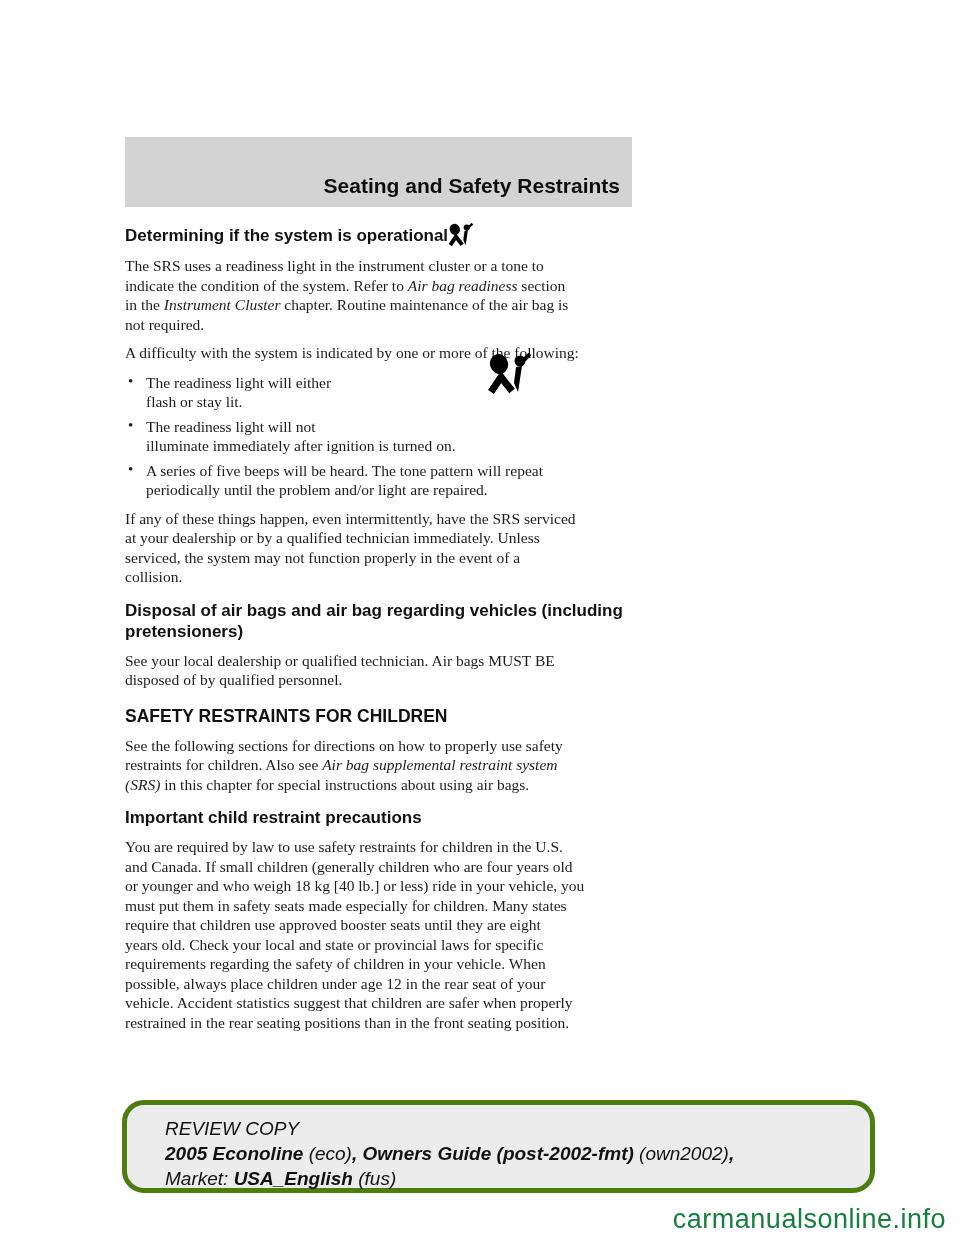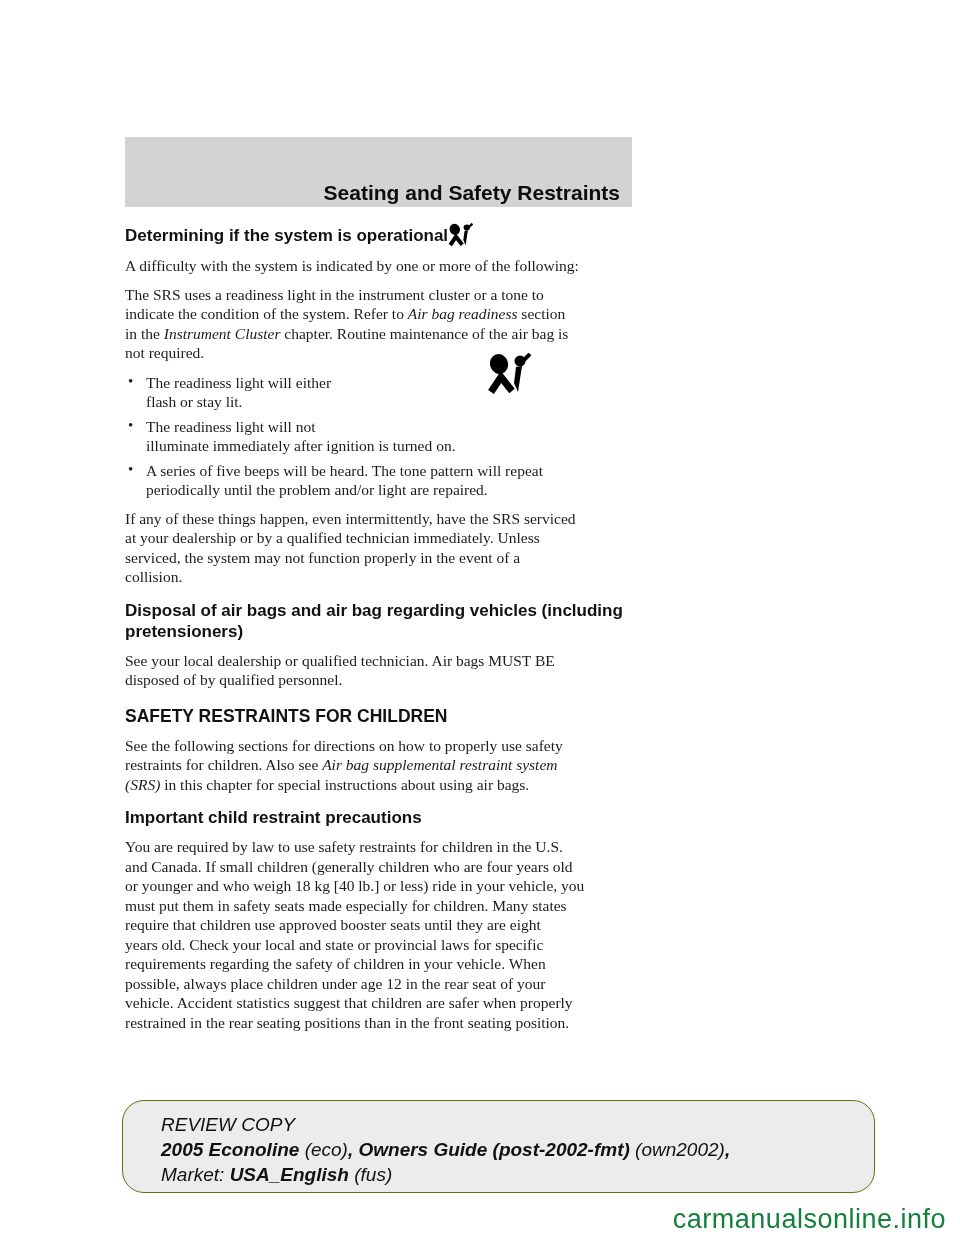--- a/index.html
+++ b/index.html
@@ -5,21 +5,21 @@
   html,body { margin:0; padding:0; background:#ffffff; }
   .page {
     position:relative; width:960px; height:1242px; background:#ffffff;
     overflow:hidden; font-family:"Liberation Serif", serif; color:#1c1c1c;
   }
   
   .band {
     position:absolute; left:125px; top:137px; width:507px; height:70px;
     background:#d3d3d3; box-sizing:border-box;
     display:flex; align-items:flex-end; justify-content:flex-end;
-    padding:0 12px 3px 0;
+    padding:0 12px 10px 0;
   }
   .band .title {
     font-family:"Liberation Sans", sans-serif; font-weight:bold;
     font-size:21px; line-height:22px; color:#0d0d0d;
   }
   
   .content {
     position:absolute; left:125px; top:207px; width:507px;
     font-size:15.5px; line-height:19.5px;
   }
@@ -51,21 +51,21 @@
   .airbag-lg { position:absolute; left:362px; top:146px; }
   .airbag-sm { flex:0 0 auto; }
   
   .pagenum {
     position:absolute; top:722px; left:0; width:507px; text-align:right;
     font-size:16px; color:#222;
   }
   
   .footer-box {
     position:absolute; left:122px; top:1100px; width:753px; height:93px;
-    box-sizing:border-box; border:1px solid #4d7c0f; border-radius:22px;
+    box-sizing:border-box; border:5px solid #4d7c0f; border-radius:22px;
     background:#ececec; padding:11px 0 0 38px;
     font-family:"Liberation Sans", sans-serif; font-style:italic;
     font-size:19px; line-height:25px; color:#111;
   }
   
   .watermark {
     position:absolute; top:1204px; right:14px;
     font-family:"Liberation Sans", sans-serif; font-size:27px;
     color:#15803d; letter-spacing:0.5px;
   }
@@ -85,26 +85,26 @@
       <span>Determining if the system is operational</span>
       <svg class="airbag-sm" width="25" height="24" viewBox="0 0 44 42" fill="#000">
         <ellipse cx="12" cy="11" rx="9" ry="10" transform="rotate(-18 12 11)"></ellipse>
         <path d="M4 39 L14 24 L25 38" fill="none" stroke="#000" stroke-width="7"></path>
         <circle cx="33" cy="8" r="5.5"></circle>
         <path d="M37 7 L43 1" fill="none" stroke="#000" stroke-width="4"></path>
         <path d="M29 14 L35 13 L31 39 L27 30 Z"></path>
       </svg>
     </div>
 
-    <p>A difficulty with the system is indicated by one or more of the following:</p>
-
     <p><span>The SRS uses a readiness light in the instrument cluster or a tone to
 indicate the condition of the system. Refer to </span><span class="it">Air bag readiness</span><span> section
 in the </span><span class="it">Instrument Cluster</span><span> chapter. Routine maintenance of the air bag is
 not required.</span></p>
+
+    <p>A difficulty with the system is indicated by one or more of the following:</p>
 
     <ul class="bullets">
       <li>
         <span class="dot">•</span>
         <span class="btxt">The readiness light will either
 flash or stay lit.</span>
       </li>
       <li>
         <span class="dot">•</span>
         <span class="btxt">The readiness light will not

